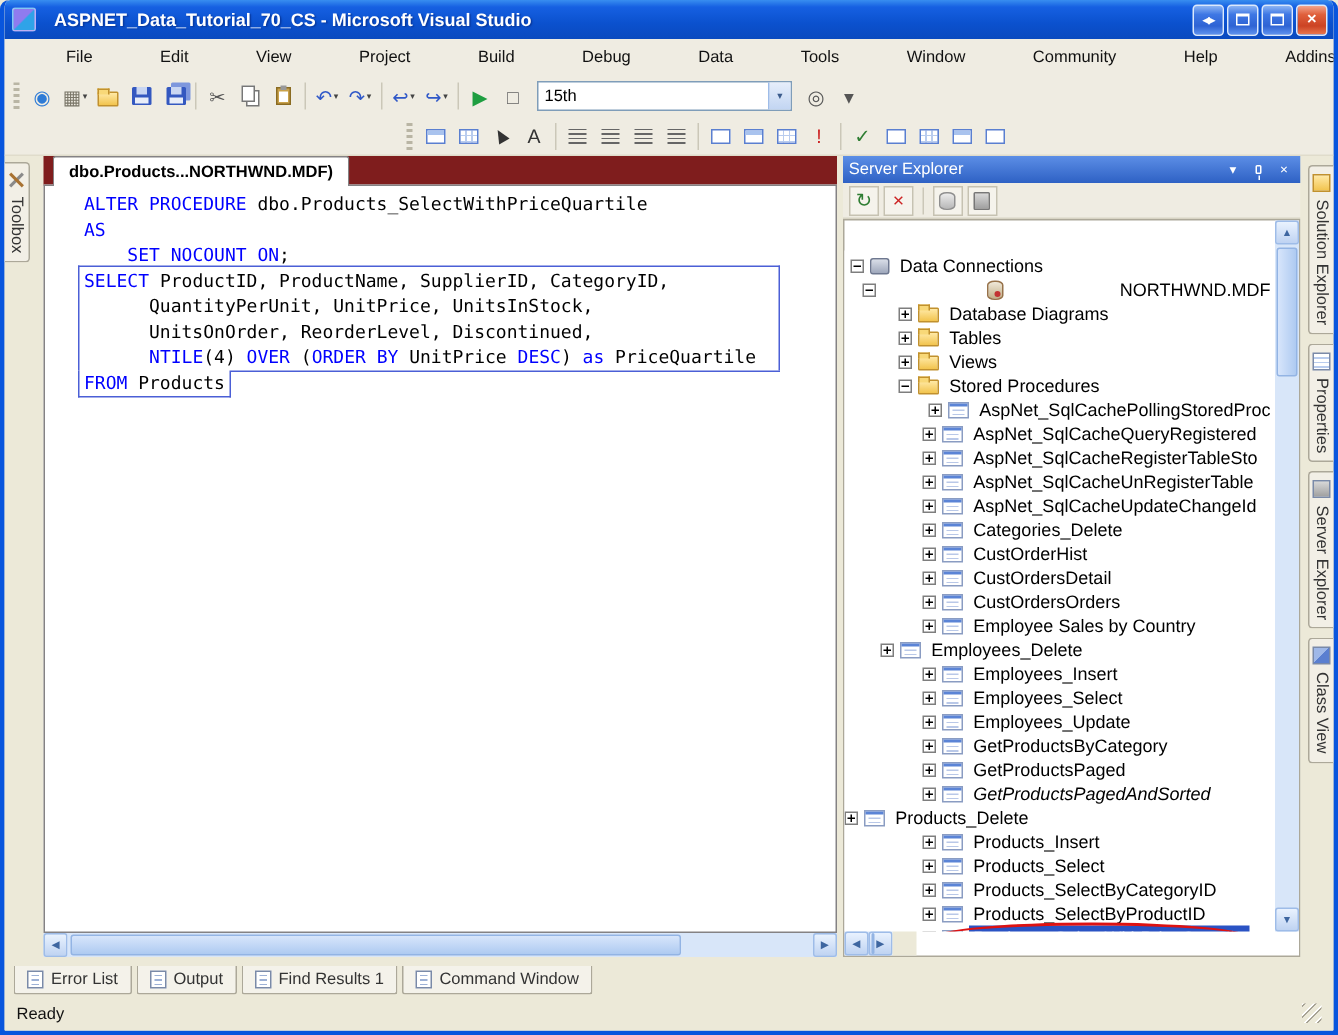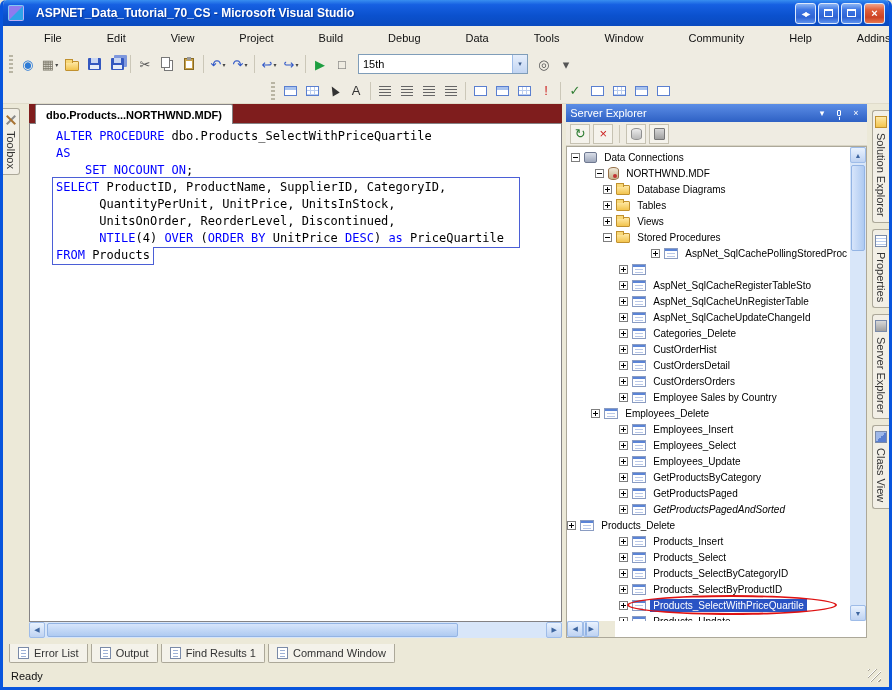--- a/index.html
+++ b/index.html
@@ -136,21 +136,21 @@
   .se-hbtn { width:14px; height:13px; display:flex; align-items:center; justify-content:center;
              font-size:9px; color:#fff; }
   .pin { width:4px; height:6px; border:1px solid #fff; border-radius:1px; position:relative; }
   .pin::after { content:""; position:absolute; left:1px; top:6px; width:1px; height:3px; background:#fff; }
   .se-toolbar { flex:0 0 24px; display:flex; align-items:center; gap:3px; padding:0 4px;
                 background:#EFECE2; border-bottom:1px solid #D8D4C4; }
   .se-toolbar .tbicon { min-width:20px; height:20px; border:1px solid #C6C2B2; background:#F5F3EC; }
   .se-client { flex:1; display:flex; flex-direction:column; min-height:0;
                border:1px solid #ACA899; background:#fff; }
   .se-treewrap { flex:1; display:flex; min-height:0; }
-  .se-tree { flex:1; overflow:hidden; padding-top:2px; background:#fff; font-size:10px; }
+  .se-tree { flex:1; overflow:hidden; padding-top:2px; background:#fff; font-size:12px;margin-top:20px; }
   .se-hrow { flex:0 0 16px; display:flex; }
   .se-corner { flex:0 0 16px; background:#ECE9D8; }
 
   .tree-row { height:16px; display:flex; align-items:center; white-space:nowrap; position:relative; }
   .twisty { flex:0 0 9px; width:9px; height:9px; border:1px solid #7E7E7E; background:#fff;
             margin-right:4px; position:relative; }
   .twisty::before { content:""; position:absolute; left:1px; right:1px; top:3px; height:1px; background:#000; }
   .twisty.plus::after { content:""; position:absolute; top:1px; bottom:1px; left:3px; width:1px; background:#000; }
   .ticon { flex:0 0 auto; margin-right:4px; }
   .icon-conn { width:13px; height:11px; background:linear-gradient(#D9DEE8,#9FA8BC);
@@ -411,21 +411,21 @@
           </span>
         </div>
       <div class="se-client">
         <div class="se-treewrap">
           <div class="se-tree" id="se-tree">
               <div class="tree-row" style="padding-left: 4px;">
                 <span class="twisty"></span>
                 <span class="ticon icon-conn"></span>
                 <span class="tree-label">Data Connections</span>
               </div>
-              <div class="tree-row" style="padding-left: 28px;">
+              <div class="tree-row" style="padding-left: 12px; justify-content: space-between;">
                 <span class="twisty"></span>
                 <span class="ticon icon-db"></span>
                 <span class="tree-label">NORTHWND.MDF</span>
               </div>
               <div class="tree-row" style="padding-left: 36px;">
                 <span class="twisty plus"></span>
                 <span class="ticon icon-folder"></span>
                 <span class="tree-label">Database Diagrams</span>
               </div>
               <div class="tree-row" style="padding-left: 36px;">
@@ -436,28 +436,29 @@
               <div class="tree-row" style="padding-left: 36px;">
                 <span class="twisty plus"></span>
                 <span class="ticon icon-folder"></span>
                 <span class="tree-label">Views</span>
               </div>
               <div class="tree-row" style="padding-left: 36px;">
                 <span class="twisty"></span>
                 <span class="ticon icon-folder"></span>
                 <span class="tree-label">Stored Procedures</span>
               </div>
-              <div class="tree-row" style="padding-left: 84px;">
+              <div class="tree-row" style="padding-left: 56px;">
                 <span class="twisty plus"></span>
                 <span class="ticon icon-proc"></span>
                 <span class="tree-label">AspNet_SqlCachePollingStoredProc</span>
               </div>
               <div class="tree-row" style="padding-left: 52px;">
                 <span class="twisty plus"></span>
                 <span class="ticon icon-proc"></span>
+                <span class="tree-label">AspNet_SqlCacheQueryRegistered</span>
               </div>
               <div class="tree-row" style="padding-left: 52px;">
                 <span class="twisty plus"></span>
                 <span class="ticon icon-proc"></span>
                 <span class="tree-label">AspNet_SqlCacheRegisterTableSto</span>
               </div>
               <div class="tree-row" style="padding-left: 52px;">
                 <span class="twisty plus"></span>
                 <span class="ticon icon-proc"></span>
                 <span class="tree-label">AspNet_SqlCacheUnRegisterTable</span>

